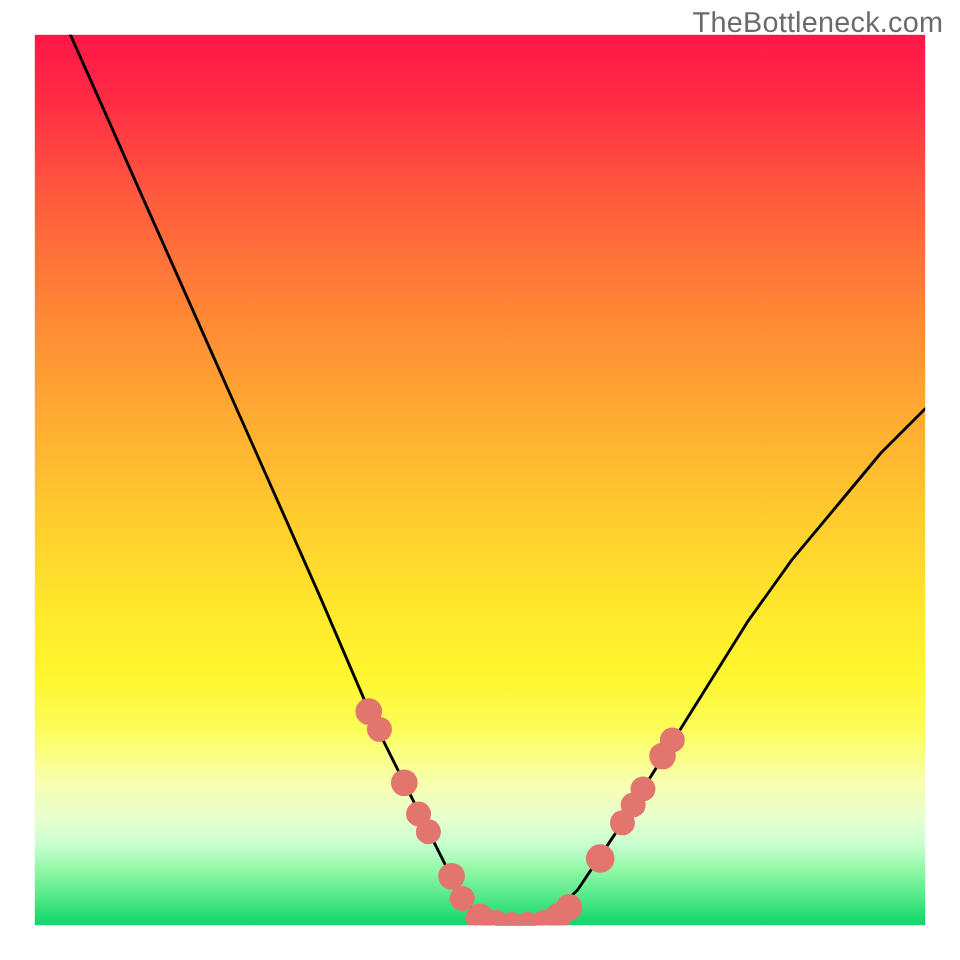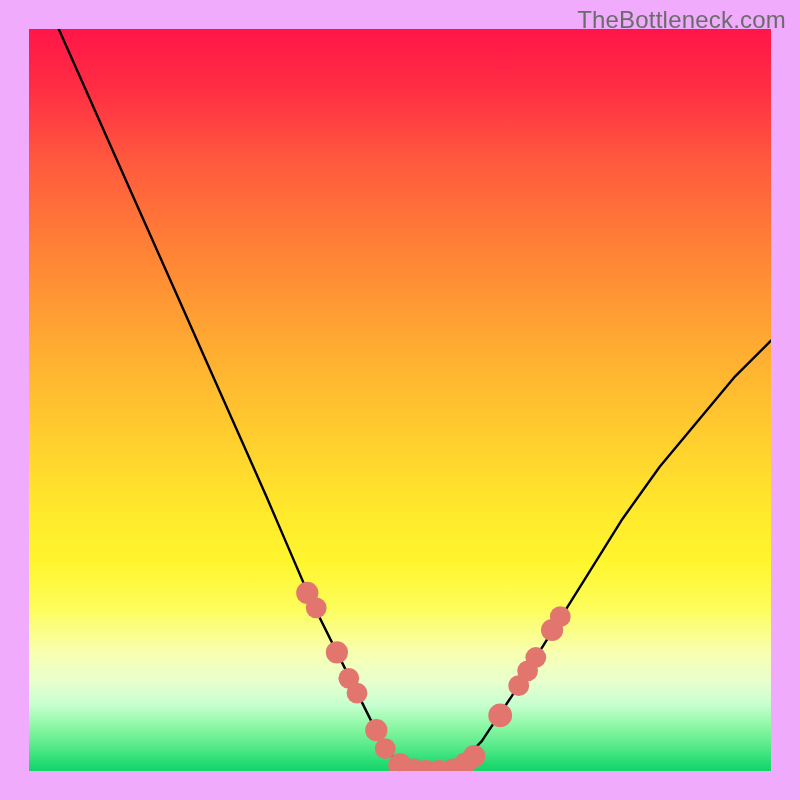--- a/index.html
+++ b/index.html
@@ -10,21 +10,21 @@
     background: #000;
     overflow: hidden;
     font-family: Arial, Helvetica, sans-serif;
   }
   .frame {
     position: absolute;
     left: 0;
     top: 0;
     width: 800px;
     height: 800px;
-    background: #f0abfc;
+    background: #ffffff;
   }
   .plot-area {
     position: absolute;
     left: 29px;
     top: 29px;
     width: 742px;
     height: 742px;
     background: linear-gradient(to bottom,
       #ff1648 0%,
       #ff2e44 8%,

